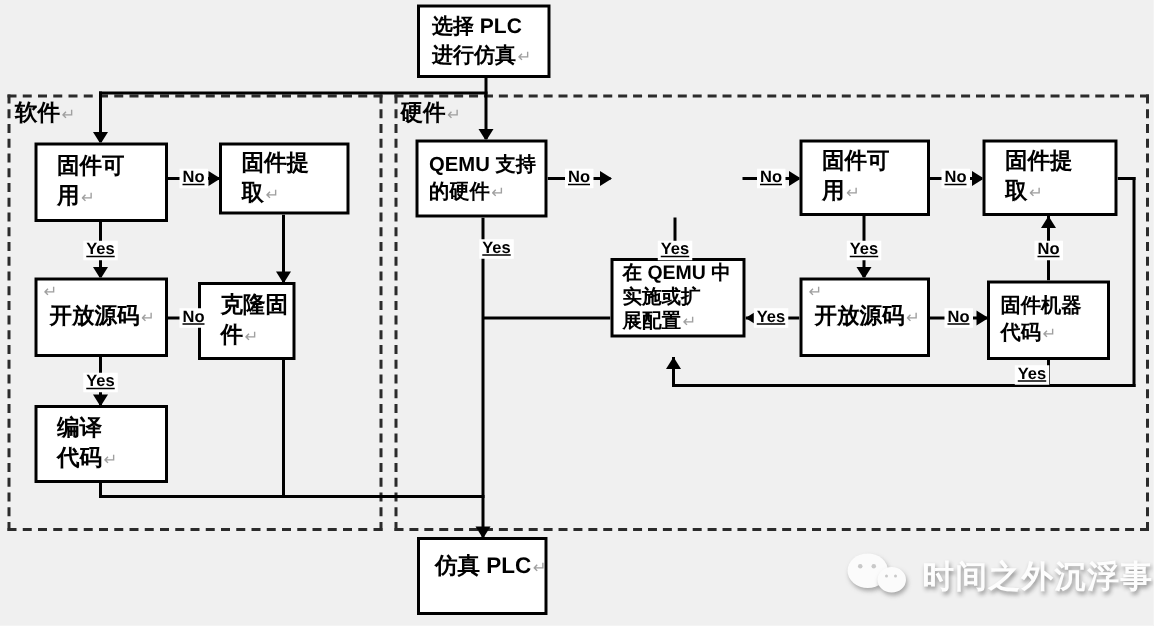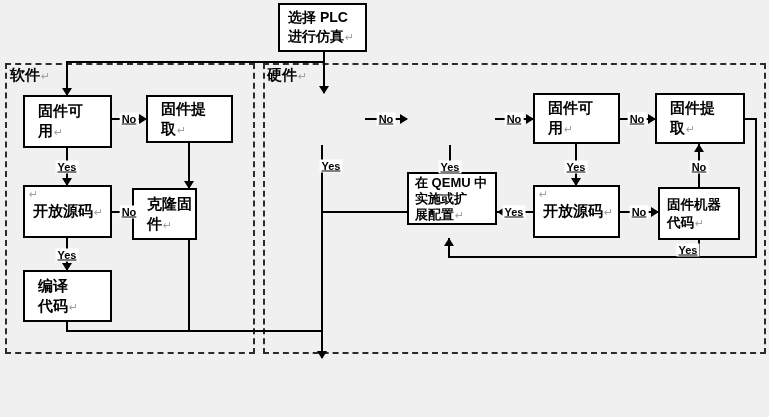--- a/index.html
+++ b/index.html
@@ -113,20 +113,23 @@
   </div>
 
   <div class="node" style="left:132px;top:188px;width:65px;height:52px;">
     <div class="txt">克隆固<br>件<span class="pmark">↵</span></div>
   </div>
 
   <div class="node" style="left:23px;top:270px;width:89px;height:52px;">
     <div class="txt" style="">编译<br>代码<span class="pmark">↵</span></div>
   </div>
 
+  <div class="node mid" style="left:277px;top:93px;width:88px;height:52px;">
+    <div class="txt">QEMU 支持<br>的硬件<span class="pmark">↵</span></div>
+  </div>
 
 
   <div class="node" style="left:533px;top:93px;width:87px;height:51px;">
     <div class="txt">固件可<br>用<span class="pmark">↵</span></div>
   </div>
 
   <div class="node" style="left:655px;top:93px;width:90px;height:51px;">
     <div class="txt">固件提<br>取<span class="pmark">↵</span></div>
   </div>
 
@@ -136,30 +139,46 @@
 
   <div class="node" style="left:533px;top:185px;width:87px;height:53px;">
     <span class="corner-pmark">↵</span>
     <div class="txt" style="padding-left:8px;">开放源码<span class="pmark">↵</span></div>
   </div>
 
   <div class="node mid" style="left:658px;top:187px;width:82px;height:53px;">
     <div class="txt">固件机器<br>代码<span class="pmark">↵</span></div>
   </div>
 
+  <div class="node" style="left:278px;top:358px;width:87px;height:52px;align-items:flex-start;">
+    <div class="txt" style="padding-left:10px;padding-top:8px;">仿真 PLC<span class="pmark">↵</span></div>
+  </div>
 
   <span class="edge-label" style="left:129px;top:119px;">No</span>
   <span class="edge-label" style="left:67px;top:167px;">Yes</span>
   <span class="edge-label" style="left:129px;top:212px;">No</span>
   <span class="edge-label" style="left:67px;top:255px;">Yes</span>
   <span class="edge-label" style="left:331px;top:166px;">Yes</span>
   <span class="edge-label" style="left:386px;top:119px;">No</span>
   <span class="edge-label" style="left:450px;top:167px;">Yes</span>
   <span class="edge-label" style="left:514px;top:119px;">No</span>
   <span class="edge-label" style="left:576px;top:167px;">Yes</span>
   <span class="edge-label" style="left:637px;top:119px;">No</span>
   <span class="edge-label" style="left:699px;top:167px;">No</span>
   <span class="edge-label" style="left:514px;top:212px;">Yes</span>
   <span class="edge-label" style="left:639px;top:212px;">No</span>
   <span class="edge-label" style="left:688px;top:250px;">Yes</span>
 
+  <div class="watermark">
+    <div class="wechat-icon">
+      <div class="bub big">
+        <div class="eye" style="left:7px;top:7px;"></div>
+        <div class="eye" style="left:16px;top:7px;"></div>
+      </div>
+      <div class="bub sm">
+        <div class="eye" style="left:5px;top:5px;width:2px;height:2px;"></div>
+        <div class="eye" style="left:11px;top:5px;width:2px;height:2px;"></div>
+      </div>
+    </div>
+    <div class="wm-text">时间之外沉浮事</div>
+  </div>
 
 </div>
 
 </body></html>

